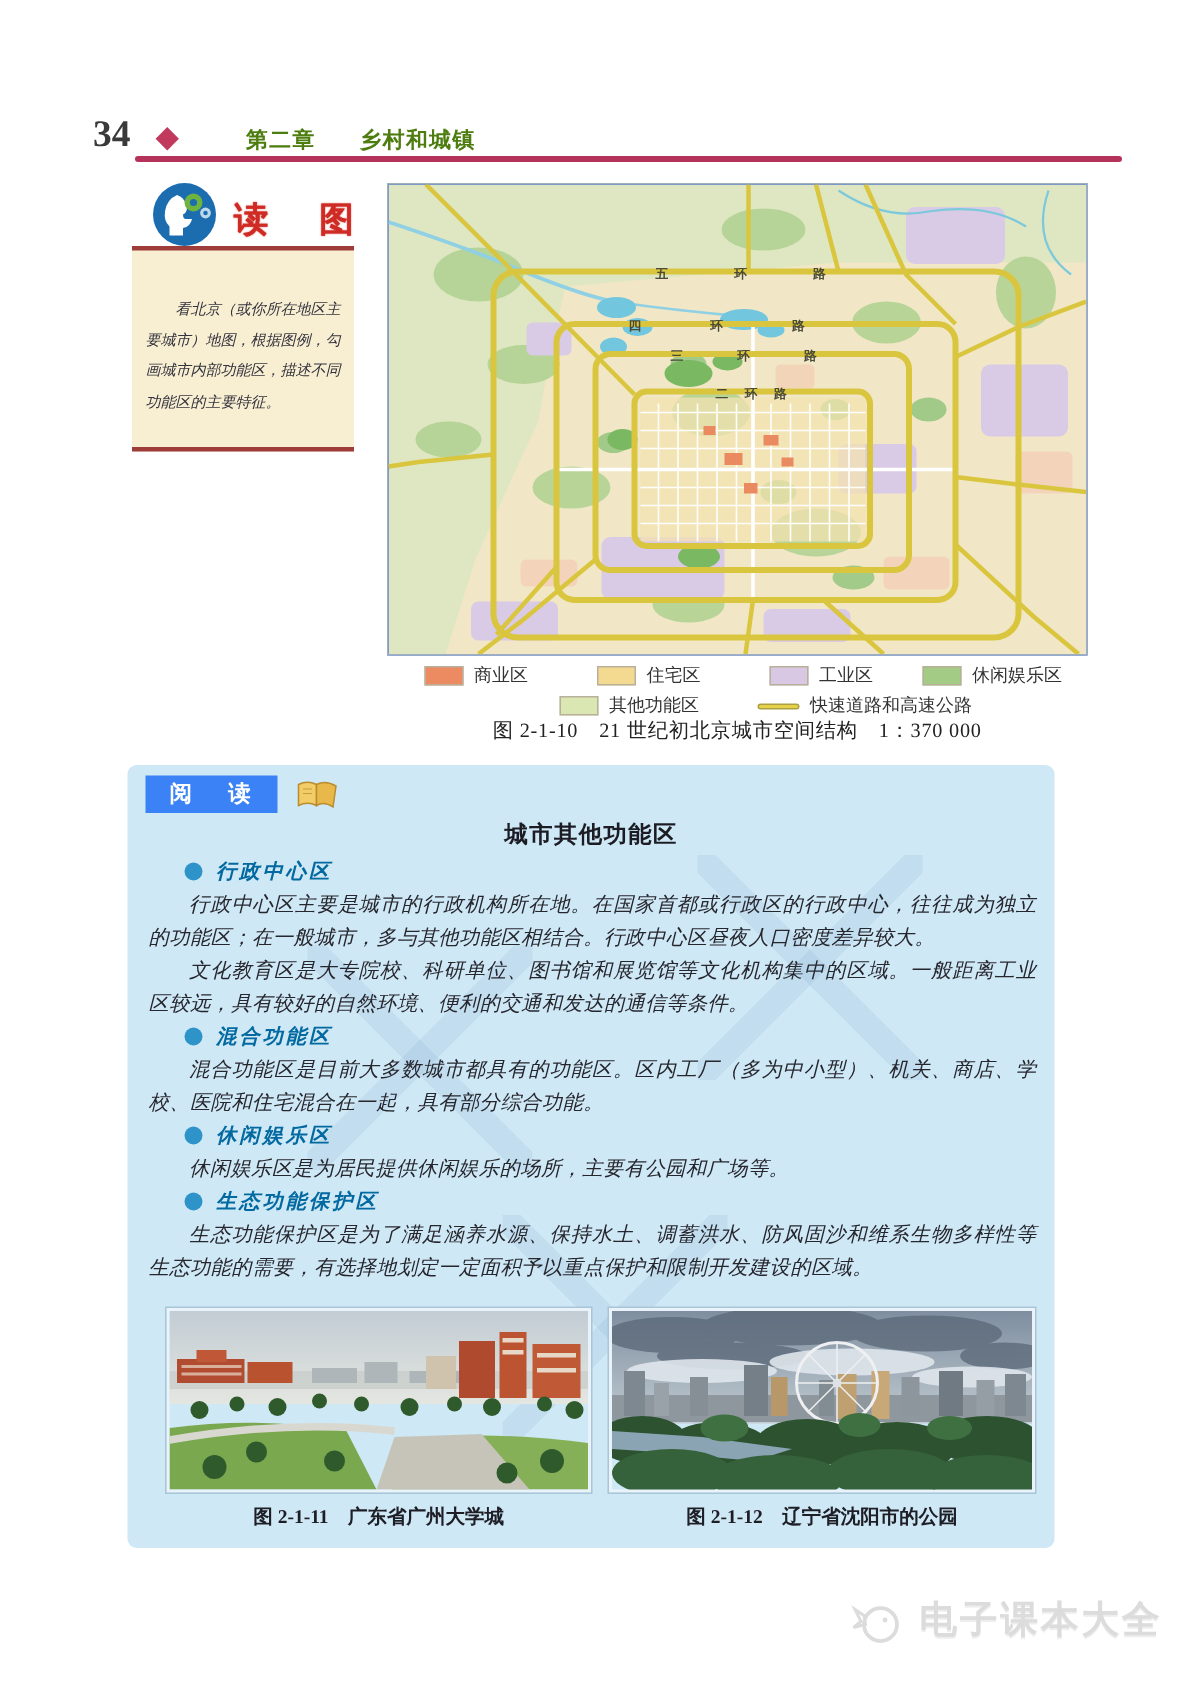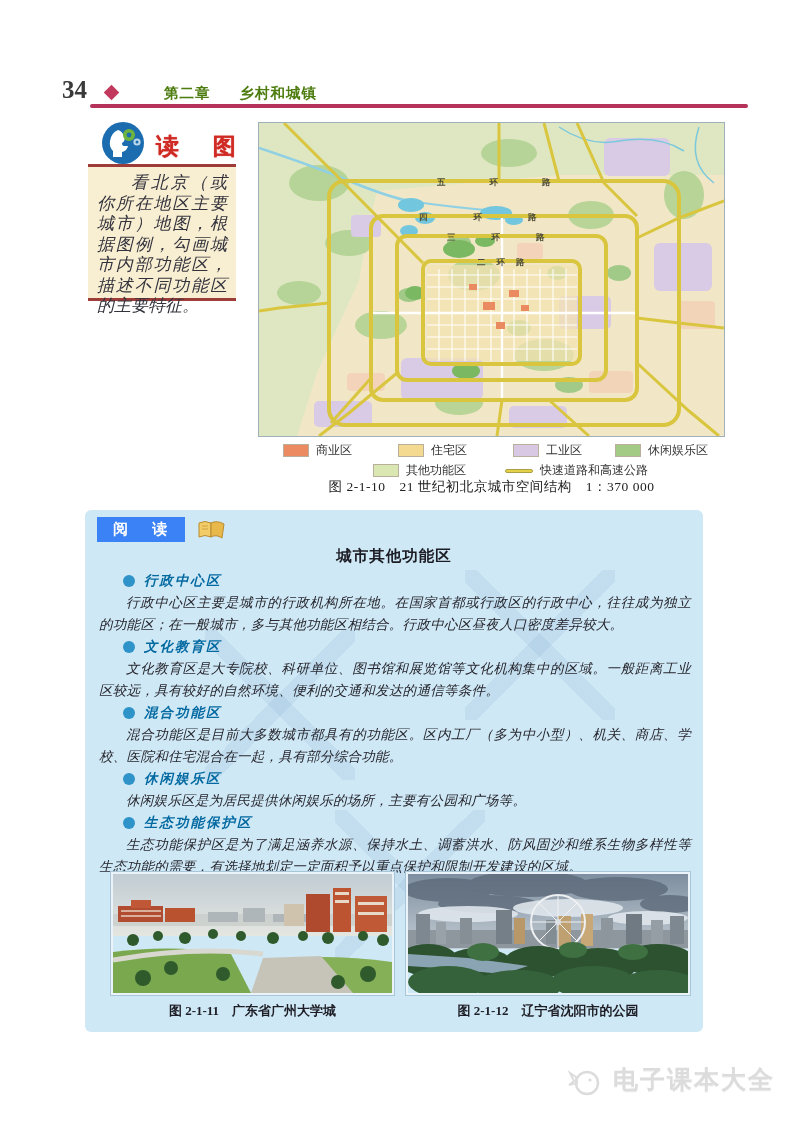--- a/index.html
+++ b/index.html
@@ -14,21 +14,21 @@
   .hdr-chapter { position:absolute; left:127px; top:84px; font-size:14.5px; font-weight:bold; color:#4d7c0f; letter-spacing:1px; font-family:Liberation Mono, monospace;margin-left:37px; }
   .hdr-rule { position:absolute; left:90px; top:104px; width:658px; height:4px; background:#b5335a; border-radius:2px; }
   
   .rm-icon { position:absolute; left:100px; top:120px; width:46px; height:46px; }
   .rm-title { position:absolute; left:156px; top:131px; font-size:23px; font-weight:bold; color:#cf2b24; letter-spacing:14px; text-shadow:0 0 1px #cf2b24; }
   .rm-box {
     position:absolute; left:88px; top:164px; width:148px; height:137px;
     background:#f8eed2; border-top:3px solid #9e3c39; border-bottom:3px solid #9e3c39;
     padding:6px 9px 4px 9px;
   }
-  .rm-text { font-size:17px; line-height:20.5px; color:#33333d; font-style:italic; text-align:justify; text-indent:2em; }
+  .rm-text { font-size:10px; line-height:20.5px; color:#33333d; font-style:italic; text-align:justify; text-indent:2em;margin-top:24px; }
   
   .map-wrap { position:absolute; left:258px; top:122px; width:467px; height:315px; border:1px solid #9fb0ba; background:#1d4ed8; }
   
   .legend { position:absolute; left:258px; width:467px; height:18px; font-size:12px; color:#333; font-family:Liberation Sans, sans-serif; }
   .lg1 { top:442px; } .lg2 { top:462px; }
   .lg-item { position:absolute; top:0; display:flex; align-items:center; }
   .sw { width:26px; height:13px; border:1px solid #b8b09a; margin-right:7px; }
   .sw-line { width:28px; height:4px; border:1px solid #ada042; border-radius:2px; margin-right:7px; }
   
   .map-caption { position:absolute; left:258px; top:478px; width:467px; text-align:center; font-size:13.5px; color:#222; letter-spacing:0.5px; }
@@ -265,24 +265,20 @@
       </svg>
     </div>
     <div class="read-title">城市其他功能区</div>
 
     <div class="read-body">
       <div class="sec-head">
           <span class="bullet"></span>
           <span>行政中心区</span>
         </div>
       <div class="sec-body">行政中心区主要是城市的行政机构所在地。在国家首都或行政区的行政中心，往往成为独立的功能区；在一般城市，多与其他功能区相结合。行政中心区昼夜人口密度差异较大。</div>
-      <div class="sec-head">
-          <span class="bullet"></span>
-          <span>文化教育区</span>
-        </div>
       <div class="sec-body">文化教育区是大专院校、科研单位、图书馆和展览馆等文化机构集中的区域。一般距离工业区较远，具有较好的自然环境、便利的交通和发达的通信等条件。</div>
       <div class="sec-head">
           <span class="bullet"></span>
           <span>混合功能区</span>
         </div>
       <div class="sec-body">混合功能区是目前大多数城市都具有的功能区。区内工厂（多为中小型）、机关、商店、学校、医院和住宅混合在一起，具有部分综合功能。</div>
       <div class="sec-head">
           <span class="bullet"></span>
           <span>休闲娱乐区</span>
         </div>

